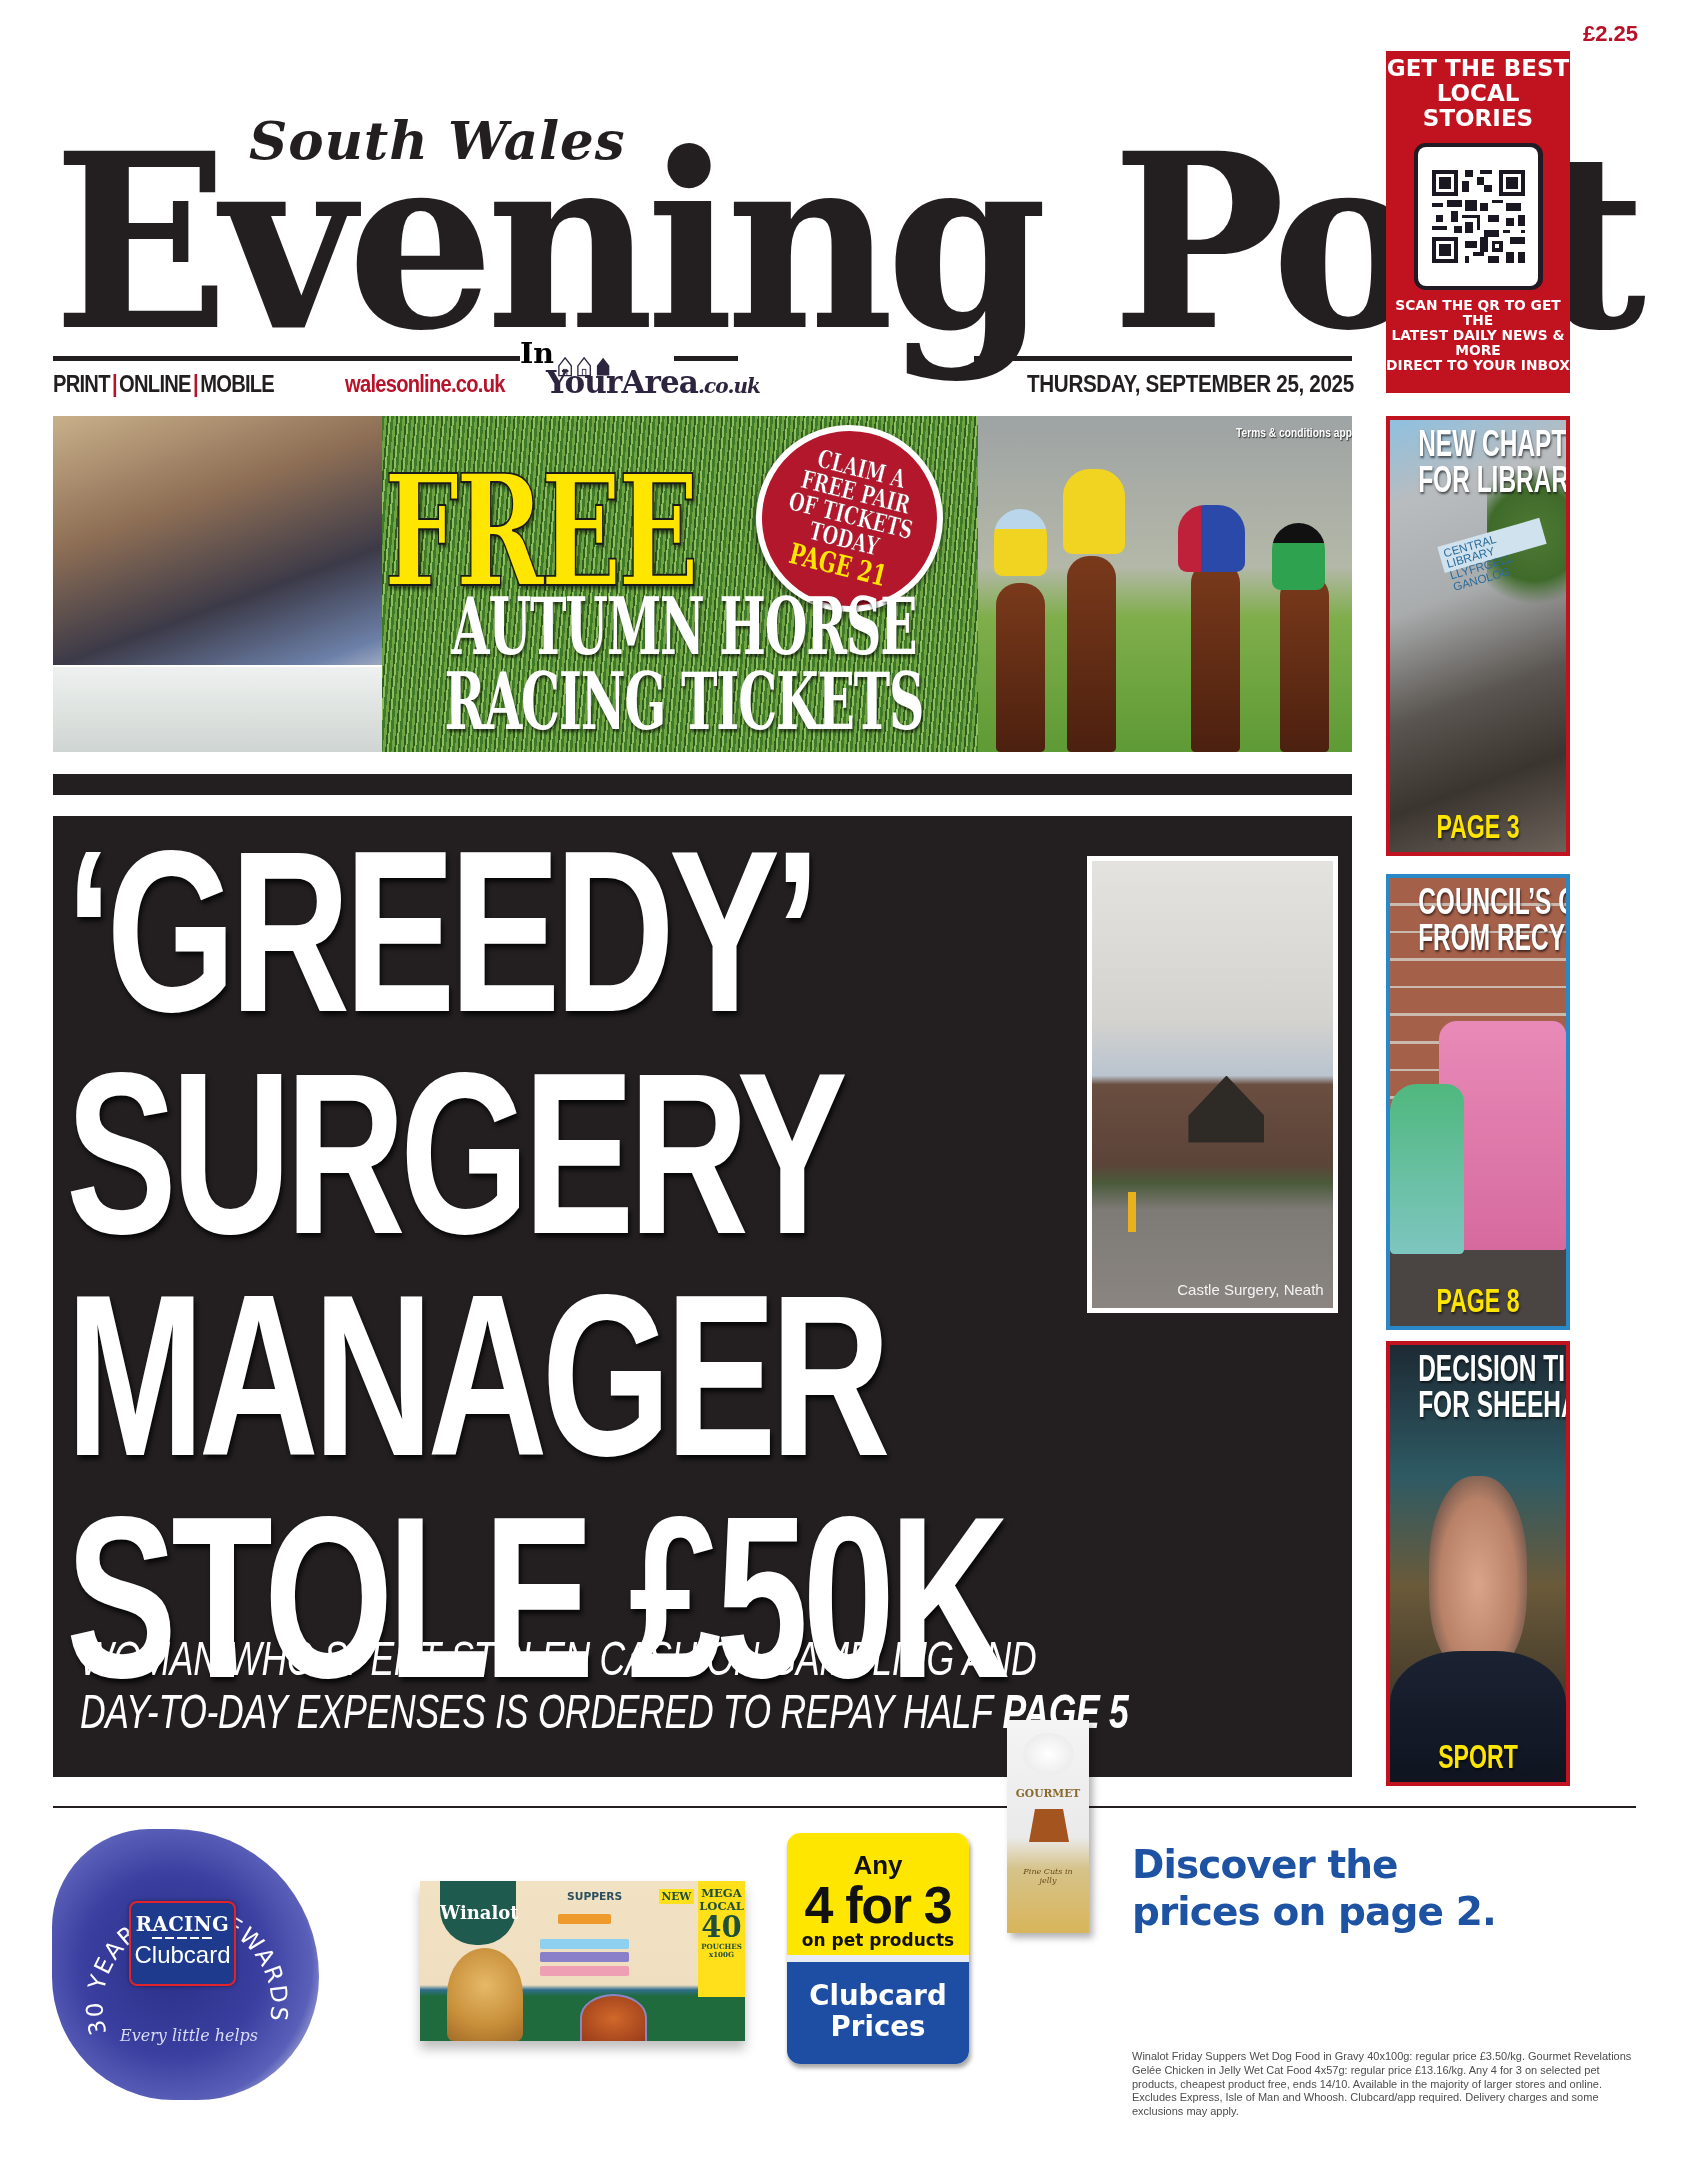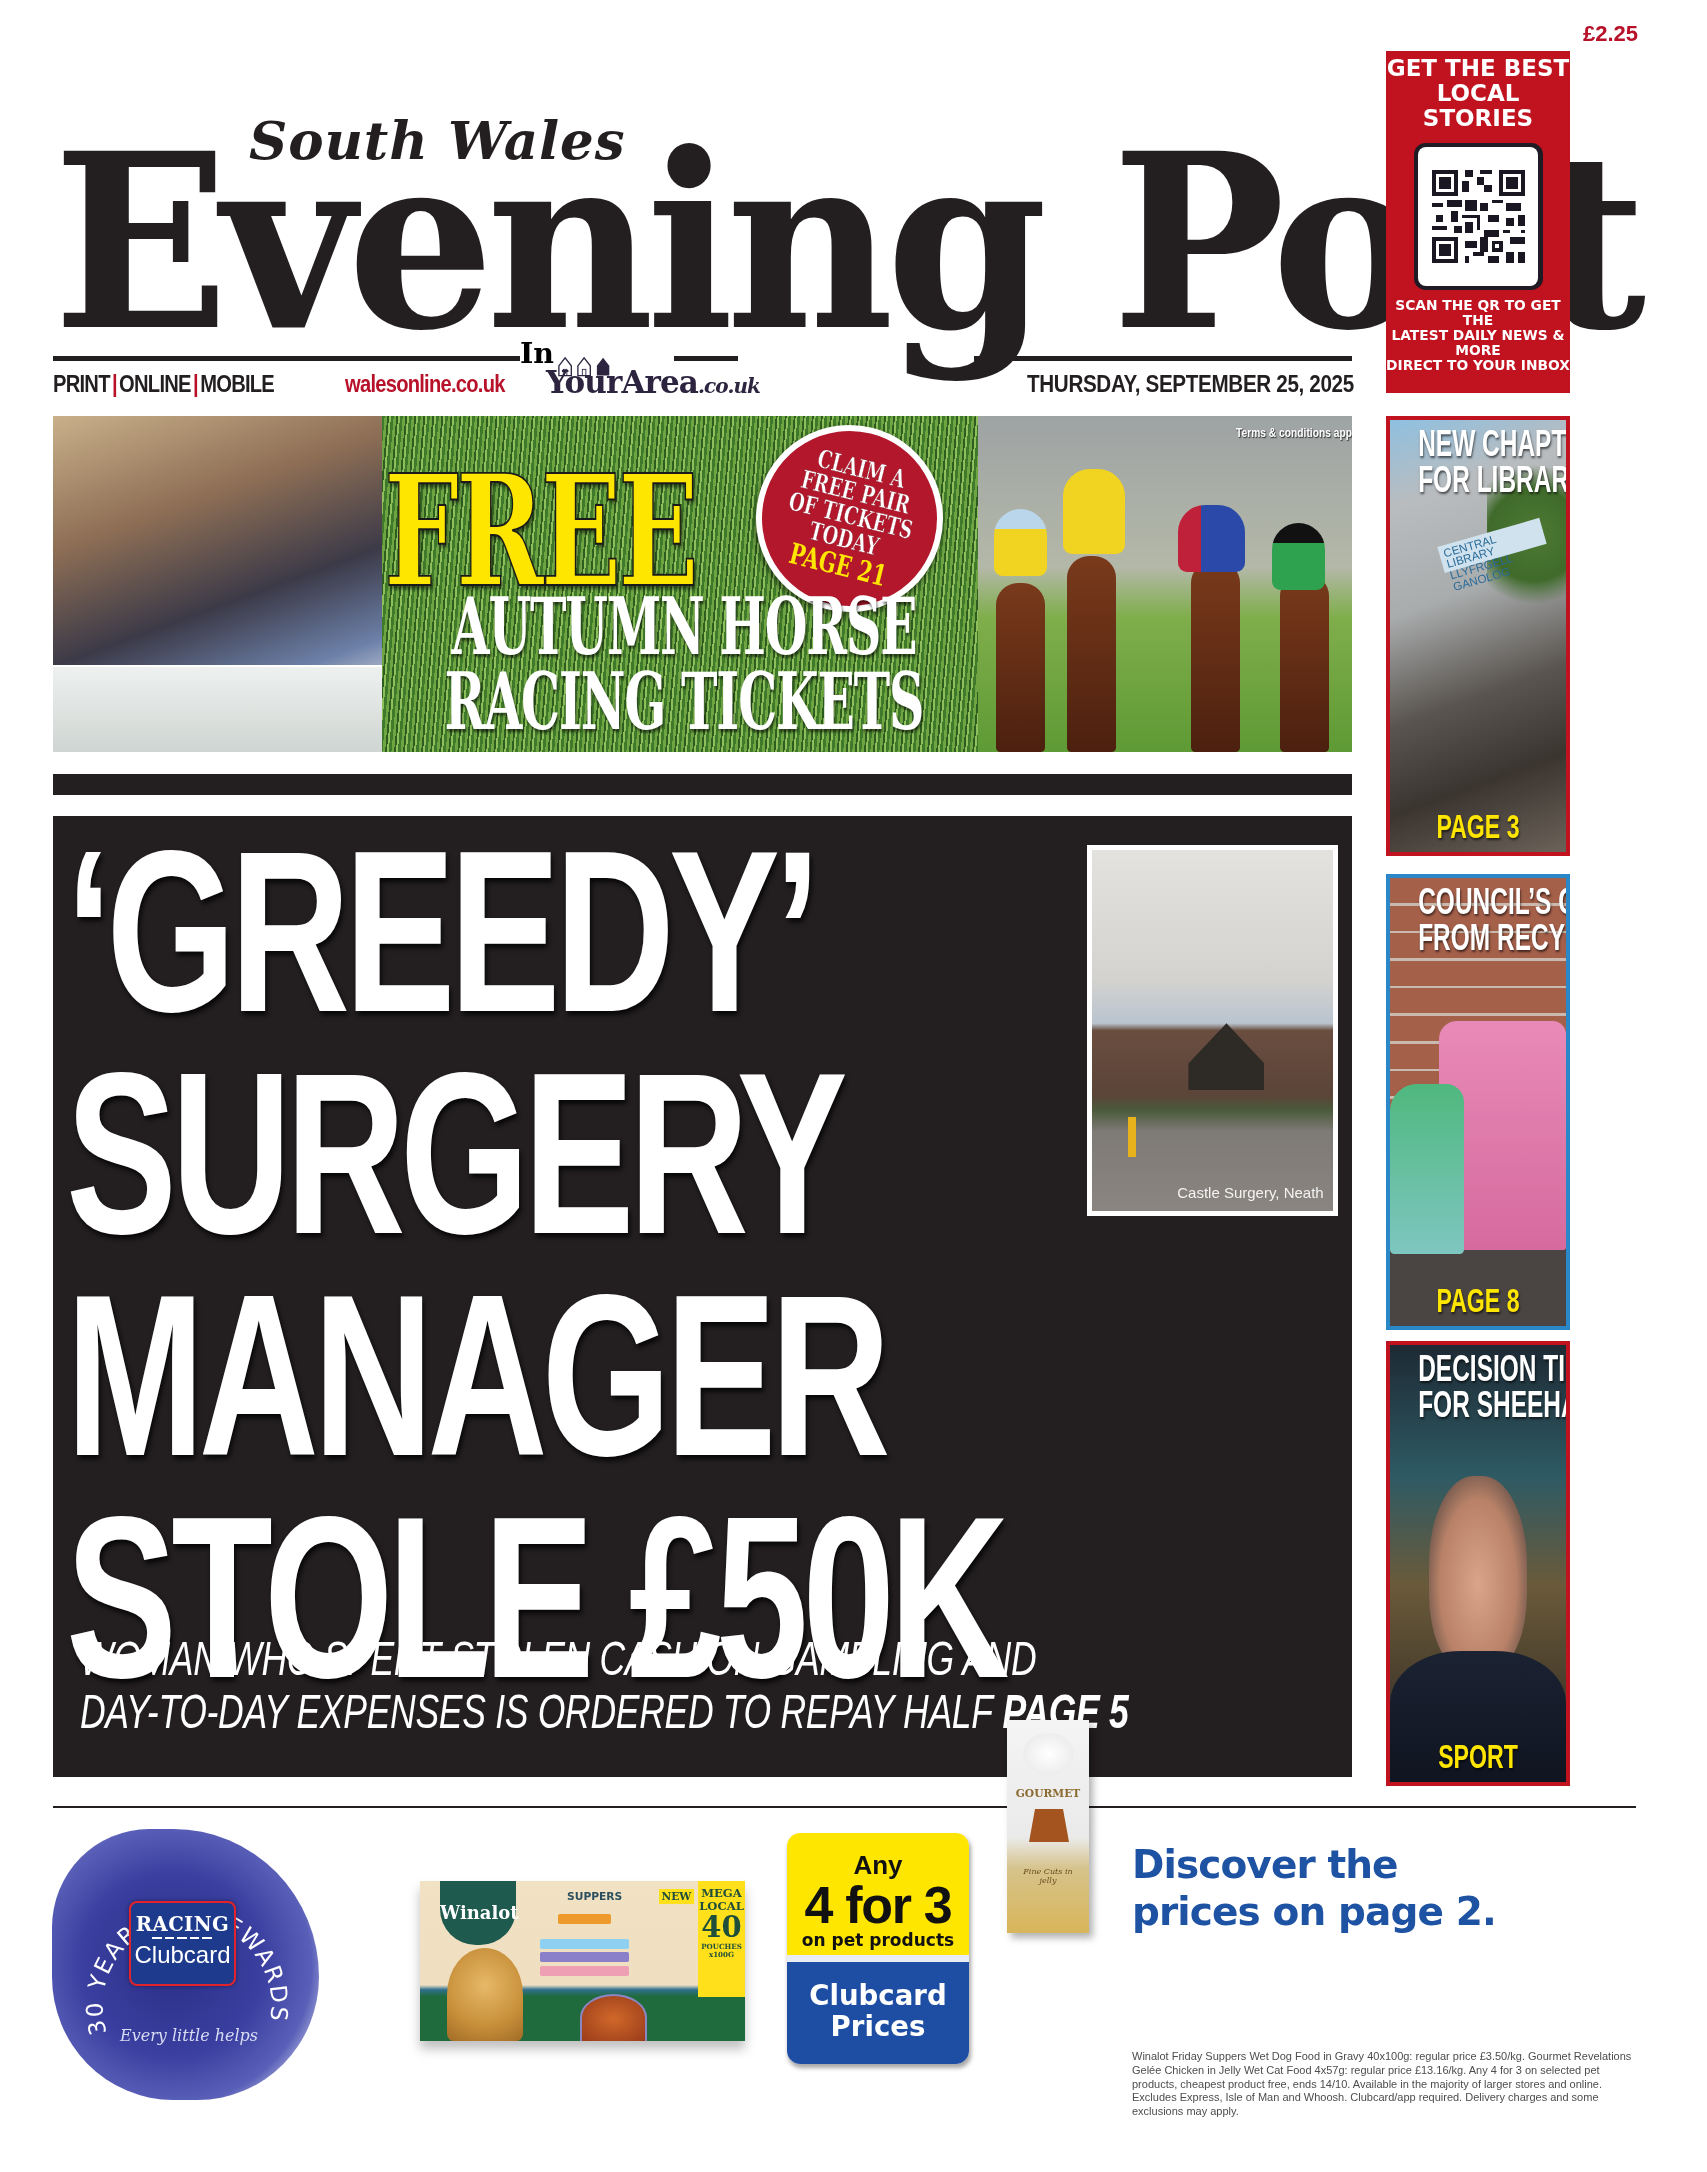--- a/index.html
+++ b/index.html
@@ -48,21 +48,21 @@
   .claim-badge .t { font-family: "DejaVu Serif", serif; font-weight: bold; color: #fff; font-size: 25px; line-height: 24px; transform: scaleX(0.72); white-space: nowrap; -webkit-text-stroke: 0.4px #7a0e1c; }
   .claim-badge .p { font-family: "DejaVu Serif", serif; font-weight: bold; color: #ffe600; font-size: 28.5px; line-height: 28.5px; transform: scaleX(0.72); white-space: nowrap; }
   .autumn { left: 329px; top: 173px; width: 605px; font-family: "DejaVu Serif", serif; font-weight: bold; color: #fff; font-size: 79px; line-height: 75px; text-align: center; transform: scaleX(0.62); transform-origin: left top; letter-spacing: -1.8px; text-shadow: 1.8px 2.7px 3.6px rgba(0,0,0,0.55); white-space: nowrap; width: 974px; }
   .terms { left: 1183px; top: 9.8px; font-size: 12.5px; color: #fff; text-shadow: 0.9px 0.9px 1.3px #222; font-weight: bold; transform: scaleX(0.82); transform-origin: left; white-space: nowrap; }
 
   
   .main-bar { left: 53px; top: 774px; width: 1299px; height: 20.5px; background: #231f20; }
   .main-story { left: 53px; top: 816px; width: 1299px; height: 961px; background: #231f20; overflow: hidden; }
   .headline { left: 13.3px; top: 9px; font-family: "Liberation Sans", sans-serif; font-weight: bold; color: #fff; font-size: 231px; line-height: 213px; letter-spacing: -8px; transform: scaleX(0.72); transform-origin: left top; text-shadow: 2.7px 4.4px 6.2px rgba(0,0,0,0.8); white-space: nowrap; }
   .hl-line { display: block; height: 222px; }
-  .surgery-photo { left: 1034px; top: 29px; width: 251px; height: 371px; background: #fff; padding: 5.3px; text-align: right; }
+  .surgery-photo { left: 1034px; top: 40px; width: 251px; height: 457px; background: #fff; padding: 5.3px; text-align: right; }
   .surgery-img { width: 100%; height: 100%; position: relative; overflow: hidden; background: linear-gradient(#e4e2df 0%,#d5d3cf 35%,#b9c4cf 48%,#6a4e40 50%,#5b4438 68%,#4a5a3a 72%,#7e7a76 78%,#8a8580 100%); }
   .surgery-caption { position: absolute; right: 9px; bottom: 9.8px; color: #f3f3f3; font-size: 15px; }
   .standfirst { left: 27px; top: 816px; font-family: "Liberation Sans", sans-serif; font-style: italic; color: #fff; font-size: 48px; line-height: 53px; transform: scaleX(0.74); transform-origin: left top; white-space: nowrap; letter-spacing: -0.4px; }
   .standfirst .pg { font-weight: bold; font-style: italic; margin-left: 13.3px; }
 
   
   .puff { left: 1386px; width: 184px; overflow: hidden; border: 4.4px solid #c0121f; }
   .puff.blue { border-color: #2a87c8; }
   .puff .bg { position: absolute; inset: 0; }
   .puff .ptitle { position: absolute; left: 0; right: 0; top: 6.2px; text-align: center; font-family: "Liberation Sans", sans-serif; font-weight: bold; color: #fff; font-size: 36px; line-height: 36px; transform: scaleX(0.68); transform-origin: center top; text-shadow: 1.3px 1.8px 2.7px rgba(0,0,0,0.6); white-space: nowrap; }

